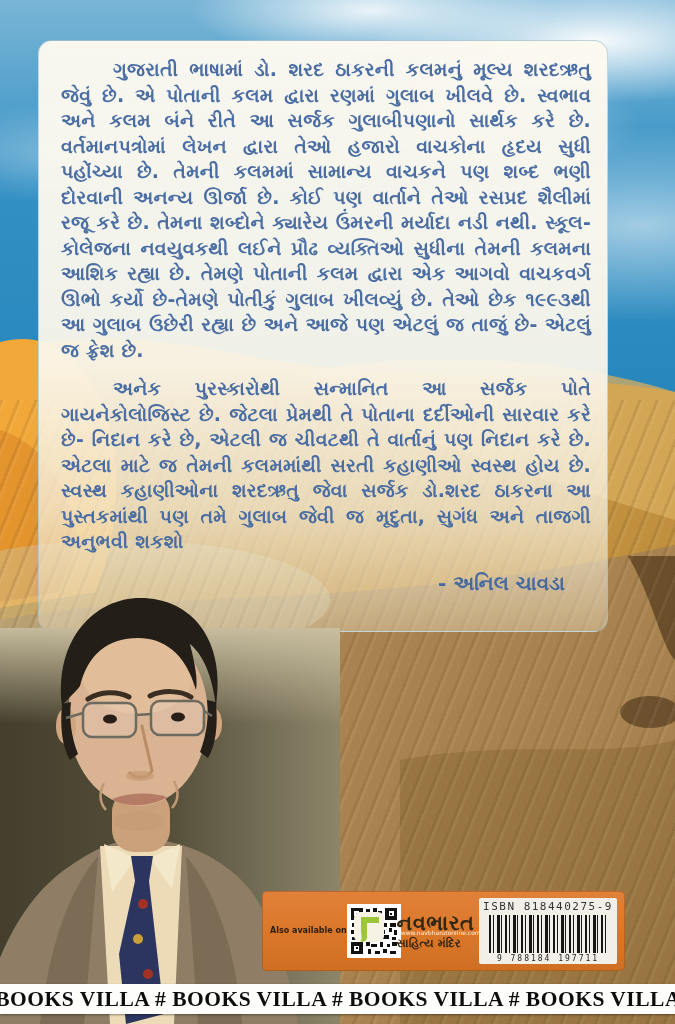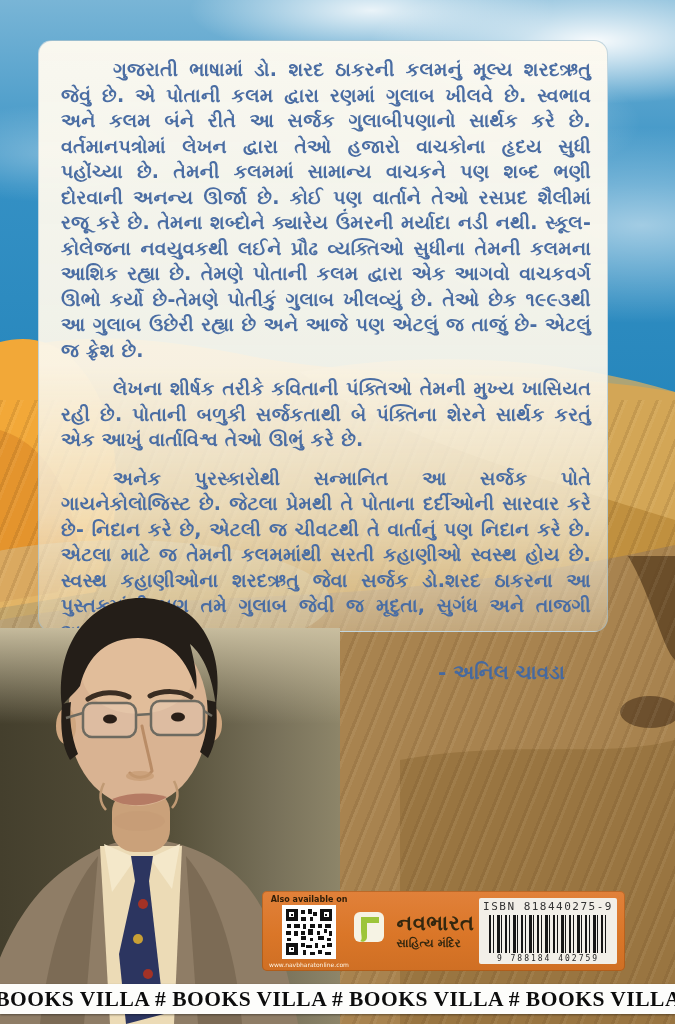--- a/index.html
+++ b/index.html
@@ -49,21 +49,21 @@
   
   .author-photo{position:absolute; left:0; bottom:0; z-index:3;}
   
   .pubbox{
     position:absolute; left:262px; top:891px; width:363px; height:80px; z-index:4;
     background:linear-gradient(180deg,#e1813a 0%, #da7628 55%, #cf6f24 100%);
     border-radius:5px;
     box-shadow:inset 0 0 0 1px rgba(120,60,10,0.35);
     display:flex; align-items:center;
   }
-  .qr-area{width:78px; margin-left:8px; display:flex; flex-direction:column; align-items:center;}
+  .qr-area{width:78px; margin-left:8px; display:flex; flex-direction:row; align-items:center;}
   .qr-label{font-size:8px; font-weight:700; color:#2e1d08; white-space:nowrap; margin-bottom:1px;}
   .qr-frame{background:#fff; padding:2px; line-height:0;}
   .qr-url{font-size:6px; color:#fdf3e2; margin-top:2px; white-space:nowrap;}
   .logo-area{flex:1; display:flex; align-items:center; justify-content:center; gap:10px;}
   .logo-text{line-height:1; text-align:left;}
   .logo-name{font-size:21px; font-weight:700; color:#33270f; letter-spacing:0.5px;}
   .logo-sub{font-size:11.5px; font-weight:700; color:#33270f; margin-top:4px;}
   .barcode-box{
     width:138px; height:66px; margin-right:8px; background:#f2efe8;
     display:flex; flex-direction:column; align-items:center; justify-content:center;
@@ -103,21 +103,20 @@
     <path d="M0,620 C180,585 360,615 675,545 L675,1024 L0,1024 Z" fill="#a8834f"></path>
     <path d="M400,760 C520,738 600,760 675,740 L675,1024 L400,1024 Z" fill="#97733f" opacity="0.9"></path>
     <path d="M628,556 C652,596 662,648 675,660 L675,556 Z" fill="#6b4e2a"></path>
     <ellipse cx="650" cy="712" rx="30" ry="16" fill="#5e4325" opacity="0.8"></ellipse>
     <ellipse cx="120" cy="600" rx="210" ry="60" fill="#cfc3a0" opacity="0.45"></ellipse>
   </svg>
   <div class="ripples"></div>
 
   <div class="panel">
     <p>ગુજરાતી ભાષામાં ડો. શરદ ઠાકરની કલમનું મૂલ્ય શરદઋતુ જેવું છે. એ પોતાની કલમ દ્વારા રણમાં ગુલાબ ખીલવે છે. સ્વભાવ અને કલમ બંને રીતે આ સર્જક ગુલાબીપણાનો સાર્થક કરે છે. વર્તમાનપત્રોમાં લેખન દ્વારા તેઓ હજારો વાચકોના હૃદય સુધી પહોંચ્યા છે. તેમની કલમમાં સામાન્ય વાચકને પણ શબ્દ ભણી દોરવાની અનન્ય ઊર્જા છે. કોઈ પણ વાર્તાને તેઓ રસપ્રદ શૈલીમાં રજૂ કરે છે. તેમના શબ્દોને ક્યારેય ઉંમરની મર્યાદા નડી નથી. સ્કૂલ-કોલેજના નવયુવકથી લઈને પ્રૌઢ વ્યક્તિઓ સુધીના તેમની કલમના આશિક રહ્યા છે. તેમણે પોતાની કલમ દ્વારા એક આગવો વાચકવર્ગ ઊભો કર્યો છે-તેમણે પોતીકું ગુલાબ ખીલવ્યું છે. તેઓ છેક ૧૯૯૩થી આ ગુલાબ ઉછેરી રહ્યા છે અને આજે પણ એટલું જ તાજું છે- એટલું જ ફ્રેશ છે.</p>
-    <p>લેખના શીર્ષક તરીકે કવિતાની પંક્તિઓ તેમની મુખ્ય ખાસિયત રહી છે. પોતાની બળુકી સર્જકતાથી બે પંક્તિના શેરને સાર્થક કરતું એક આખું વાર્તાવિશ્વ તેઓ ઊભું કરે છે.</p>
     <p>અનેક પુરસ્કારોથી સન્માનિત આ સર્જક પોતે ગાયનેકોલોજિસ્ટ છે. જેટલા પ્રેમથી તે પોતાના દર્દીઓની સારવાર કરે છે- નિદાન કરે છે, એટલી જ ચીવટથી તે વાર્તાનું પણ નિદાન કરે છે. એટલા માટે જ તેમની કલમમાંથી સરતી કહાણીઓ સ્વસ્થ હોય છે. સ્વસ્થ કહાણીઓના શરદઋતુ જેવા સર્જક ડો.શરદ ઠાકરના આ પુસ્તકમાંથી પણ તમે ગુલાબ જેવી જ મૃદુતા, સુગંધ અને તાજગી અનુભવી શકશો</p>
     <div class="signature">- અનિલ ચાવડા</div>
   </div>
 
   <svg class="author-photo" width="340" height="430" viewBox="0 0 340 430">
     <defs>
       <linearGradient id="pbg" x1="0" y1="0" x2="1" y2="0">
         <stop offset="0" stop-color="#443f2d"></stop>
         <stop offset="0.5" stop-color="#56503a"></stop>
         <stop offset="0.8" stop-color="#777059"></stop>
@@ -246,21 +245,21 @@
       </svg>
       <div class="logo-text">
         <div class="logo-name">નવભારત</div>
         <div class="logo-sub">સાહિત્ય મંદિર</div>
       </div>
     </div>
 
     <div class="barcode-box">
       <div class="isbn-text">ISBN 818440275-9</div>
       <div class="bars"></div>
-      <div class="barcode-digits">9 788184 402759</div>
+      <div class="barcode-digits">9 788184 197711</div>
     </div>
   </div>
 
   <div class="strip">
     <span class="strip-text"># BOOKS VILLA # BOOKS VILLA # BOOKS VILLA # BOOKS VILLA #</span>
   </div>
 
 </div>
 
 </body></html>

